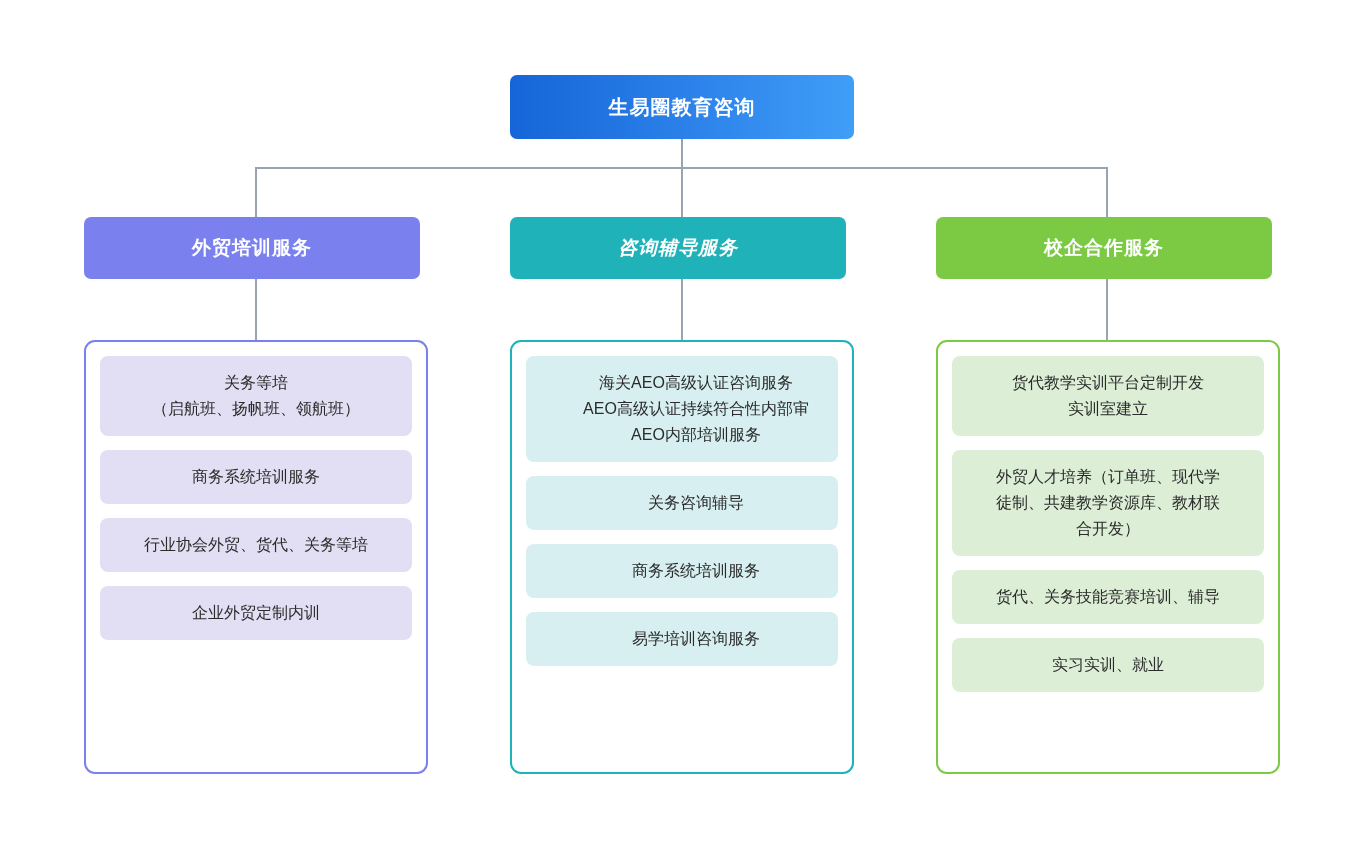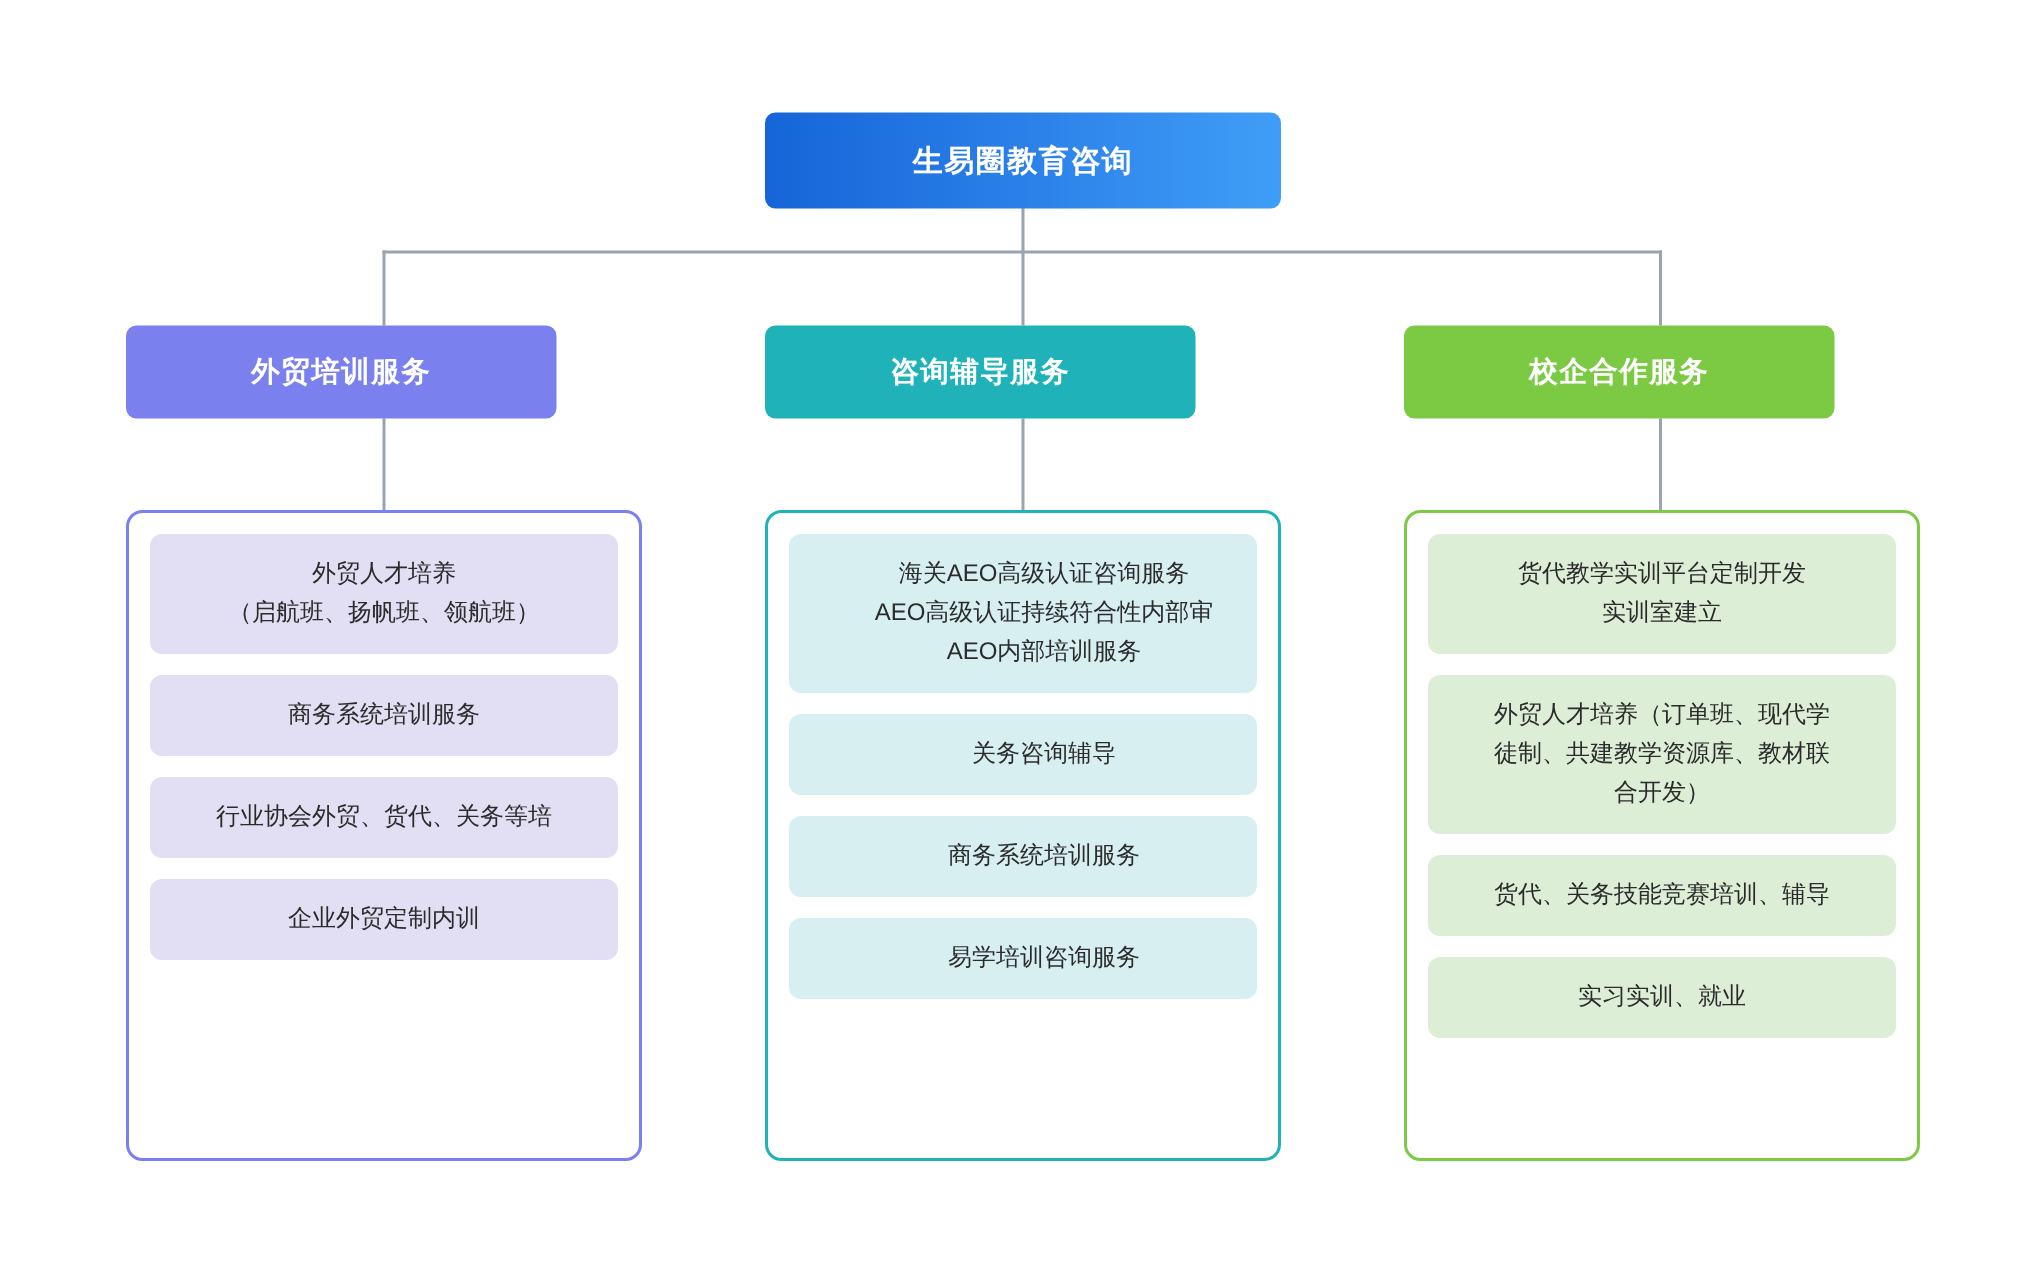--- a/index.html
+++ b/index.html
@@ -51,39 +51,39 @@
     letter-spacing: 1px;
     display: flex;
     align-items: center;
     justify-content: center;
   }
 
   
   .branch {
     position: absolute;
     top: 217px;
-    width: 287px;
+    width: 336px;
   }
   .branch-1 { left: 84px; }
   .branch-2 { left: 510px; }
   .branch-3 { left: 936px; }
 
   .branch-header {
     height: 62px;
     border-radius: 7px;
     color: #ffffff;
     font-size: 19px;
     font-weight: bold;
     letter-spacing: 1px;
     display: flex;
     align-items: center;
     justify-content: center;
   }
   .branch-1 .branch-header { background: #7b80ef; }
-  .branch-2 .branch-header { background: #1fb2b8; }
+  .branch-2 .branch-header { background: #1fb2b8; font-style: italic; }
   .branch-3 .branch-header { background: #7cc943; }
 
   .branch-box {
     position: absolute;
     top: 123px;
     left: 0;
     width: 344px;
     box-sizing: border-box;
     border-radius: 11px;
     border: 2px solid #7b80ef;
@@ -136,21 +136,21 @@
   <div class="root-node">
     <span>生易圈教育咨询</span>
   </div>
 
   <div class="branch branch-1">
     <div class="branch-header">
       <span>外贸培训服务</span>
     </div>
     <div class="branch-box">
       <div class="leaf">
-        <span class="leaf-line">外贸人才培养</span>
+        <span class="leaf-line">关务等培</span>
         <span class="leaf-line">（启航班、扬帆班、领航班）</span>
       </div>
       <div class="leaf">
         <span class="leaf-line">商务系统培训服务</span>
       </div>
       <div class="leaf">
         <span class="leaf-line">行业协会外贸、货代、关务等培</span>
       </div>
       <div class="leaf">
         <span class="leaf-line">企业外贸定制内训</span>

